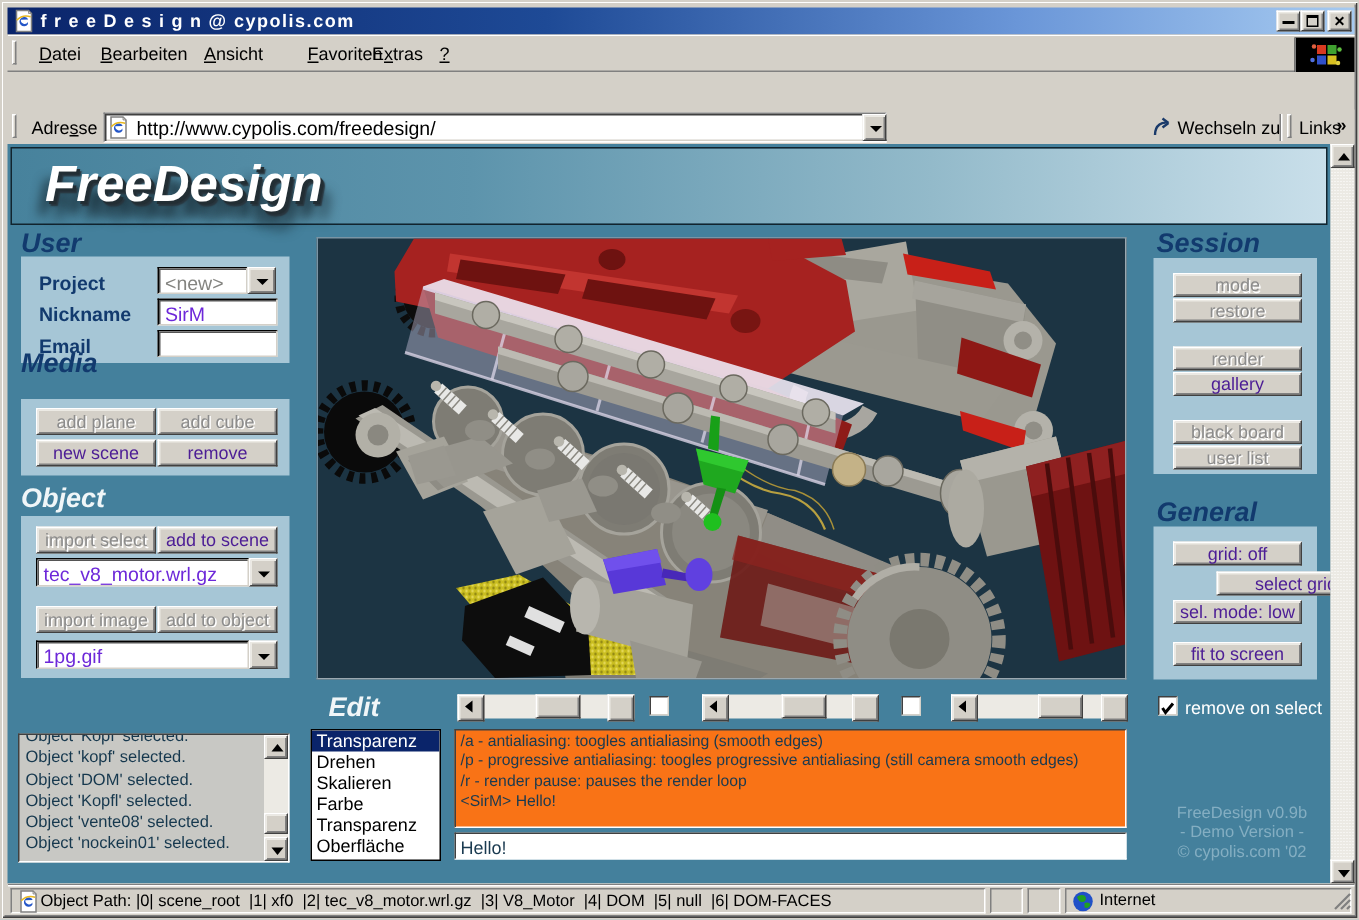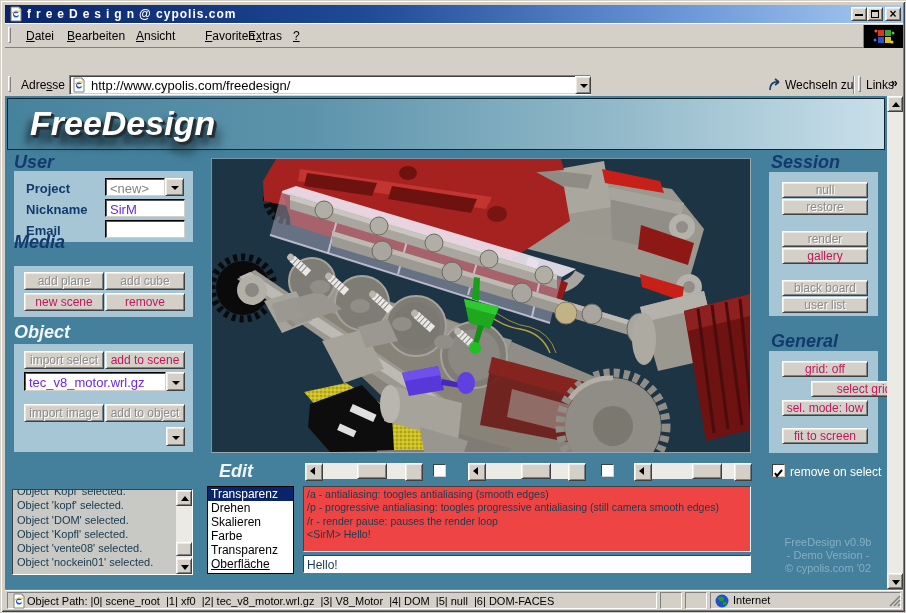--- a/index.html
+++ b/index.html
@@ -24,21 +24,21 @@
 
 .sunken { background:#fff; border:1px solid; border-color:#808080 #fff #fff #808080; box-shadow: inset 1px 1px 0 #404040, inset -1px -1px 0 #D4D0C8; }
 
 #page { left:4px; top:95px; width:882px; height:493px; background:#44809C; overflow:hidden; }
 #hdrband { left:2px; top:2px; width:878px; height:52px; background:linear-gradient(to right,#47829C 0%,#5D94AC 35%,#93BACA 70%,#C9DFEA 100%); border:1px solid #12242E; }
 .navyhdr { font-style:italic; font-weight:bold; font-size:18px; color:#123A6E; }
 .whitehdr { font-style:italic; font-weight:bold; font-size:18px; color:#F0F6F8; }
 .panel { background:#A6C6D6; }
 .flabel { font-size:13px; font-weight:bold; color:#123A6E; }
 .btn { background:#D4D0C8; border:1px solid; border-color:#FFFFFF #404040 #404040 #FFFFFF; box-shadow: inset 1px 1px 0 #ECEAE4, inset -1px -1px 0 #808080;
-  font-size:12px; color:#be185d; text-align:center; }
+  font-size:12px; color:#4c1d95; text-align:center; }
 .btn.dis { color:#8C8C8C; text-shadow:1px 1px 0 #fff; }
 .field { background:#fff; border:1px solid; border-color:#000 #D4D0C8 #D4D0C8 #000; box-shadow: inset 1px 1px 0 #555; font-size:13px; color:#6d28d9; padding:2px 0 0 4px; }
 .combobtn { background:#D4D0C8; border:1px solid; border-color:#fff #404040 #404040 #fff; box-shadow: inset 1px 1px 0 #ECEAE4, inset -1px -1px 0 #808080; }
 .arrow-d { width:0; height:0; border-left:4px solid transparent; border-right:4px solid transparent; border-top:4px solid #000; position:absolute; left:4px; top:7px; }
 
 .sb { background:#D4D0C8; }
 .sbtrack { background:#ECEAE4; background-image: radial-gradient(#fff 30%, transparent 30%); background-size:2px 2px; }
 .sbbtn { background:#D4D0C8; border:1px solid; border-color:#fff #404040 #404040 #fff; box-shadow: inset 1px 1px 0 #ECEAE4, inset -1px -1px 0 #808080; }
 .tri { position:absolute; width:0; height:0; }
 
@@ -151,20 +151,21 @@
     <div class="abs whitehdr" style="left:9px;top:226px;">Object</div>
     <div class="abs panel" style="left:9px;top:248px;width:179px;height:108px;"></div>
     <div class="abs btn dis" style="left:19px;top:255px;width:80px;height:18px;line-height:16px;">import select</div>
     <div class="abs btn" style="left:100px;top:255px;width:80px;height:18px;line-height:16px;">add to scene</div>
     <div class="abs field" style="left:19px;top:276px;width:142px;height:19px;">tec_v8_motor.wrl.gz</div>
     <div class="abs combobtn" style="left:161px;top:276px;width:19px;height:19px;">
         <span class="arrow-d" style="left:5px;top:8px;"></span>
       </div>
     <div class="abs btn dis" style="left:19px;top:308px;width:80px;height:18px;line-height:16px;">import image</div>
     <div class="abs btn dis" style="left:100px;top:308px;width:80px;height:18px;line-height:16px;">add to object</div>
+    <div class="abs field" style="left:19px;top:331px;width:142px;height:19px;">1pg.gif</div>
     <div class="abs combobtn" style="left:161px;top:331px;width:19px;height:19px;">
         <span class="arrow-d" style="left:5px;top:8px;"></span>
       </div>
 
     <div class="abs" style="left:7px;top:393px;width:181px;height:86px;background:#C8C8C4;border:1px solid;border-color:#404040 #fff #fff #404040;overflow:hidden;">
       <div style="position:absolute;left:4px;top:-6px;font-size:11px;color:#16384E;line-height:14.3px;white-space:nowrap;">
         Object 'Kopf' selected.<br>Object 'kopf' selected.<br>Object 'DOM' selected.<br>Object 'Kopfl' selected.<br>Object 'vente08' selected.<br>Object 'nockein01' selected.
       </div>
       <div class="abs sb" style="right:0;top:0;width:16px;height:84px;background:#ECEAE4;">
         <div class="sbbtn abs" style="left:0;top:0;width:16px;height:16px;">
@@ -370,34 +371,34 @@
       </div>
     <div class="abs" style="left:428px;top:368px;width:13px;height:13px;background:#fff;border:1px solid;border-color:#404040 #D4D0C8 #D4D0C8 #404040;"></div>
     <div class="abs" style="left:596px;top:368px;width:13px;height:13px;background:#fff;border:1px solid;border-color:#404040 #D4D0C8 #D4D0C8 #404040;"></div>
 
     <div class="abs" style="left:202px;top:390px;width:87px;height:88px;background:#fff;border:1px solid #000;font-size:12px;color:#000;overflow:hidden;">
       <div style="background:#0A246A;color:#fff;padding-left:3px;height:14px;line-height:14px;">Transparenz</div>
       <div style="padding-left:3px;height:14px;line-height:14px;">Drehen</div>
       <div style="padding-left:3px;height:14px;line-height:14px;">Skalieren</div>
       <div style="padding-left:3px;height:14px;line-height:14px;">Farbe</div>
       <div style="padding-left:3px;height:14px;line-height:14px;">Transparenz</div>
-      <div style="padding-left:3px;height:14px;line-height:14px;text-decoration:underline;">Oberfläche</div>
-    </div>
-
-    <div class="abs" style="left:298px;top:390px;width:448px;height:66px;background:#ef4444;border:1px solid;border-color:#404040 #fff #fff #404040;font-size:10.5px;color:#1A3A50;line-height:13.3px;padding:1px 0 0 3px;overflow:hidden;">
+      <div style="padding-left:3px;height:14px;line-height:14px;">Oberfläche</div>
+    </div>
+
+    <div class="abs" style="left:298px;top:390px;width:448px;height:66px;background:#f97316;border:1px solid;border-color:#404040 #fff #fff #404040;font-size:10.5px;color:#1A3A50;line-height:13.3px;padding:1px 0 0 3px;overflow:hidden;">
       /a - antialiasing: toogles antialiasing (smooth edges)<br>
       /p - progressive antialiasing: toogles progressive antialiasing (still camera smooth edges)<br>
       /r - render pause: pauses the render loop<br>
       &lt;SirM&gt; Hello!
     </div>
     <div class="abs" style="left:298px;top:459px;width:448px;height:18px;background:#fff;border:1px solid;border-color:#404040 #fff #fff #404040;font-size:12px;color:#1A3A50;padding:2px 0 0 3px;">Hello!</div>
 
     <div class="abs navyhdr" style="left:766px;top:56px;">Session</div>
     <div class="abs panel" style="left:764px;top:76px;width:109px;height:144px;"></div>
-    <div class="abs btn dis" style="left:777px;top:86px;width:86px;height:16px;line-height:14px;">null</div>
+    <div class="abs btn dis" style="left:777px;top:86px;width:86px;height:16px;line-height:14px;">mode</div>
     <div class="abs btn dis" style="left:777px;top:103px;width:86px;height:16px;line-height:14px;">restore</div>
     <div class="abs btn dis" style="left:777px;top:135px;width:86px;height:16px;line-height:14px;">render</div>
     <div class="abs btn" style="left:777px;top:152px;width:86px;height:16px;line-height:14px;">gallery</div>
     <div class="abs btn dis" style="left:777px;top:184px;width:86px;height:16px;line-height:14px;">black board</div>
     <div class="abs btn dis" style="left:777px;top:201px;width:86px;height:16px;line-height:14px;">user list</div>
 
     <div class="abs navyhdr" style="left:766px;top:235px;">General</div>
     <div class="abs panel" style="left:764px;top:255px;width:109px;height:102px;"></div>
     <div class="abs btn" style="left:777px;top:265px;width:86px;height:16px;line-height:14px;">grid: off</div>
     <div class="abs btn" style="left:758px;top:285px;width:106px;height:16px;line-height:14px;margin-left:48px;">select grid</div>

